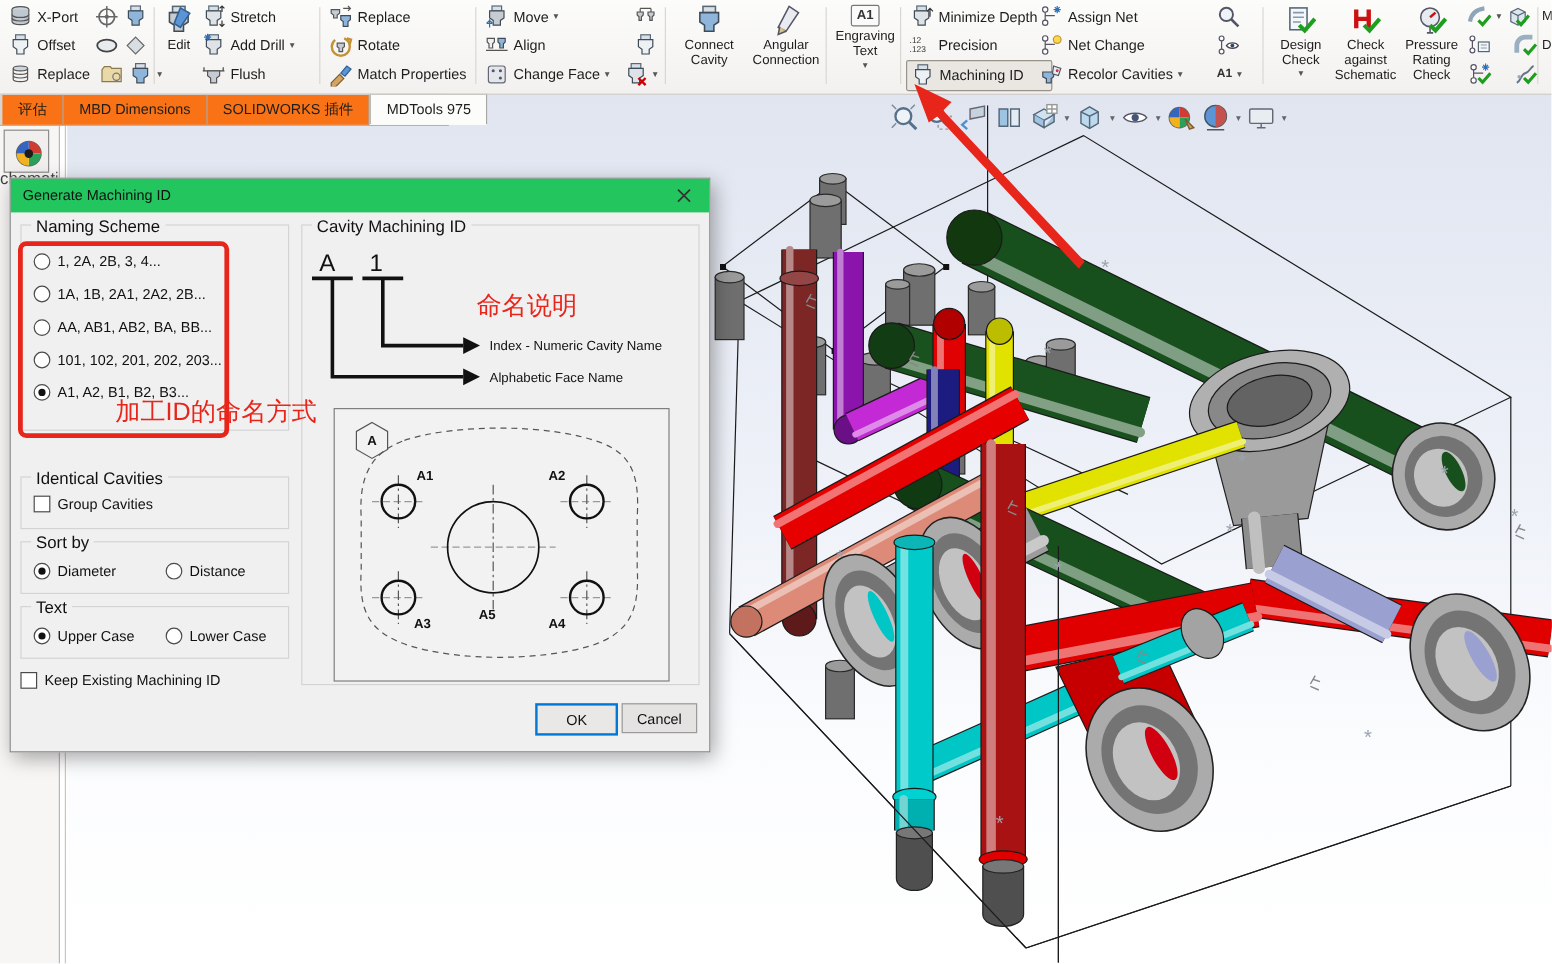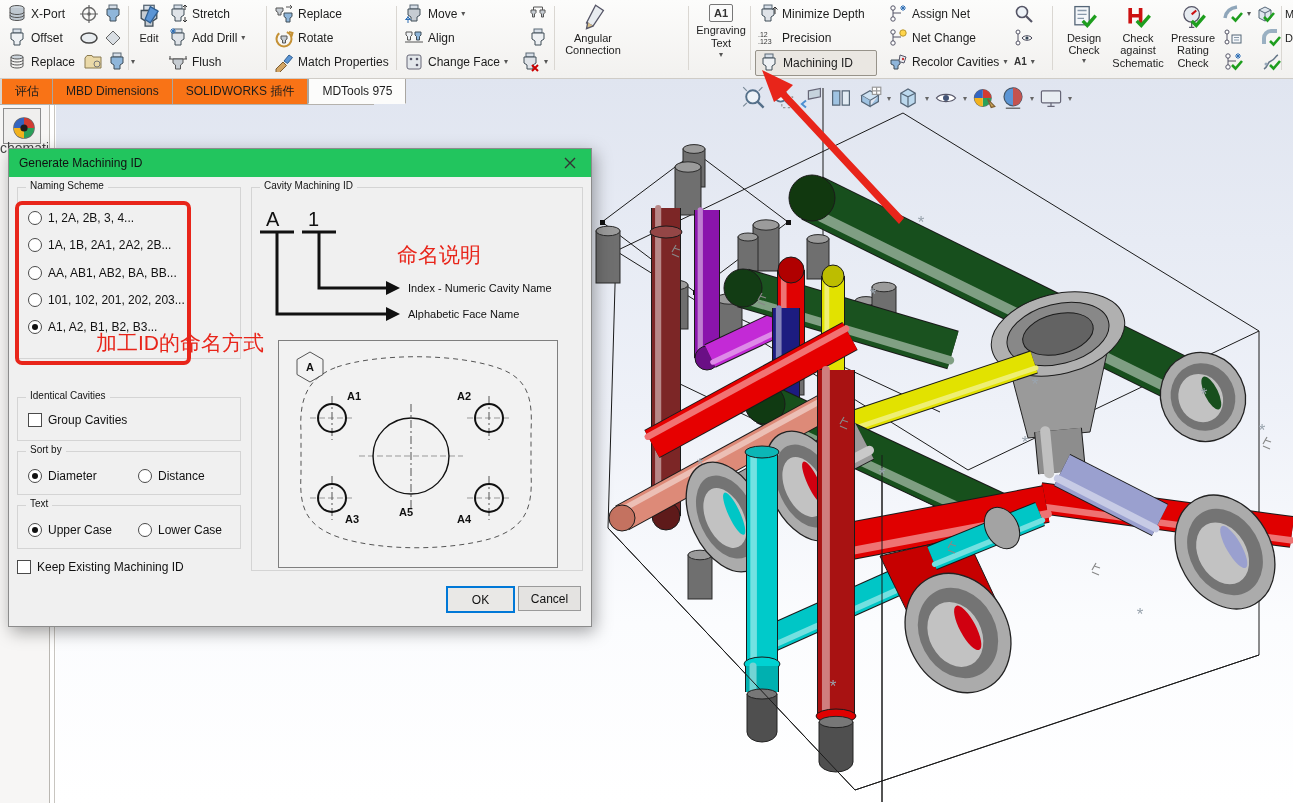--- a/index.html
+++ b/index.html
@@ -52,21 +52,21 @@
   .hic svg{width:100%;height:100%;display:block}
   .hdd{font-size:8px;color:#666}
 
   
   #dialog{position:absolute;left:8px;top:148px;width:582px;height:477px;background:#f0f0f0;
           border:1px solid #8c8c8c;box-shadow:3px 5px 16px rgba(0,0,0,.35);z-index:20;font-size:12px;color:#111}
   #dtitle{position:absolute;left:0;top:0;right:0;height:28px;background:#22c55e}
   #dtitle span{position:absolute;left:10px;top:7px;font-size:12px}
   #dclose{position:absolute;right:0;top:0;width:42px;height:28px;display:flex;align-items:center;justify-content:center}
   .gbox{position:absolute;border:1px solid #d4d4d4}
-  .gbox>.glabel{position:absolute;top:-8px;left:8px;background:#f0f0f0;padding:0 4px;font-size:10px;color:#111}
+  .gbox>.glabel{position:absolute;top:-8px;left:8px;background:#f0f0f0;padding:0 4px;font-size:14px;color:#111}
   .optrow{position:absolute;display:flex;align-items:center;gap:6px;height:15px}
   .rad{width:12px;height:12px;border:1px solid #4a4a4a;border-radius:50%;background:#fff;position:relative;flex:0 0 12px}
   .rad.on::after{content:"";position:absolute;inset:3px;border-radius:50%;background:#111}
   .chk{width:12px;height:12px;border:1px solid #4a4a4a;background:#fff;flex:0 0 12px}
   .wbtn{position:absolute;background:#e4e3e1;border:1px solid #9a9a9a;font-size:12px;color:#111;
         display:flex;align-items:center;justify-content:center;font-family:"Liberation Sans",sans-serif}
   #okbtn{border:2px solid #0078d7;background:#e9e8e6}
   #facebox{position:absolute;left:26px;top:152px;width:278px;height:226px;border:1px solid #7f7f7f;background:#f2f2f2}
   .redno{position:absolute;border:4px solid #e8251a;border-radius:7px;z-index:30;pointer-events:none}
   .redtxt{position:absolute;color:#e8251a;font-size:21px;z-index:31;white-space:nowrap;pointer-events:none}
@@ -473,20 +473,29 @@
             <path d="M4 5h12v6l-3 2v4H7v-4l-3-2z" fill="#dfe3e8" stroke="#3f4c57"></path>
             <path d="M12 13l6 6m0-6l-6 6" stroke="#c00" stroke-width="2"></path>
           </svg>
         </span>
       <span class="dd">▾</span>
     </div>
   </div>
   <div class="rdiv" style="left:554px"></div>
 
   <div class="rgroup" style="left:560px;display:flex">
+    <div class="bigbtn" style="width:62px">
+      <span class="ric">
+          <svg viewBox="0 0 20 20" width="100%" height="100%">
+            <rect x="6" y="1" width="8" height="4" fill="#d7dfe8" stroke="#5a6875"></rect>
+            <path d="M4 5h12v6l-3 2v4H7v-4l-3-2z" fill="#8fb6da" stroke="#3f4c57"></path>
+          </svg>
+        </span>
+      <span>Connect Cavity</span>
+    </div>
     <div class="bigbtn" style="width:66px">
       <span class="ric">
           <svg viewBox="0 0 20 20" width="100%" height="100%">
             <path d="M12 1l6 4-8 12-5-2.5z" fill="#e8ecf0" stroke="#556"></path>
             <path d="M10 17l-5 2 1-5" fill="#d8c08a" stroke="#556"></path>
           </svg>
         </span>
       <span>Angular Connection</span>
     </div>
   </div>
@@ -523,21 +532,21 @@
       <div class="rrow active-tool">
         <span class="ric">
             <svg viewBox="0 0 20 20" width="100%" height="100%">
               <rect x="6" y="1" width="8" height="4" fill="#d7dfe8" stroke="#5a6875"></rect>
               <path d="M4 5h12v6l-3 2v4H7v-4l-3-2z" fill="#eef1f4" stroke="#3f4c57"></path>
             </svg>
           </span>
         <span>Machining ID</span>
       </div>
     </div>
-    <div style="position:absolute;left:130px;top:0;width:126px">
+    <div style="position:absolute;left:108px;top:0;width:126px">
       <div class="rrow">
         <span class="ric">
             <svg viewBox="0 0 20 20" width="100%" height="100%">
               <circle cx="5" cy="4" r="2.2" fill="#fff" stroke="#556"></circle>
               <circle cx="5" cy="15" r="2.2" fill="#fff" stroke="#556"></circle>
               <path d="M5 6v7M5 9h8" fill="none" stroke="#556"></path>
               <path d="M13 2l4 4m0-4l-4 4m2-5v6m-3-3h6" stroke="#2e6fb5"></path>
             </svg>
           </span>
         <span>Assign Net</span>

